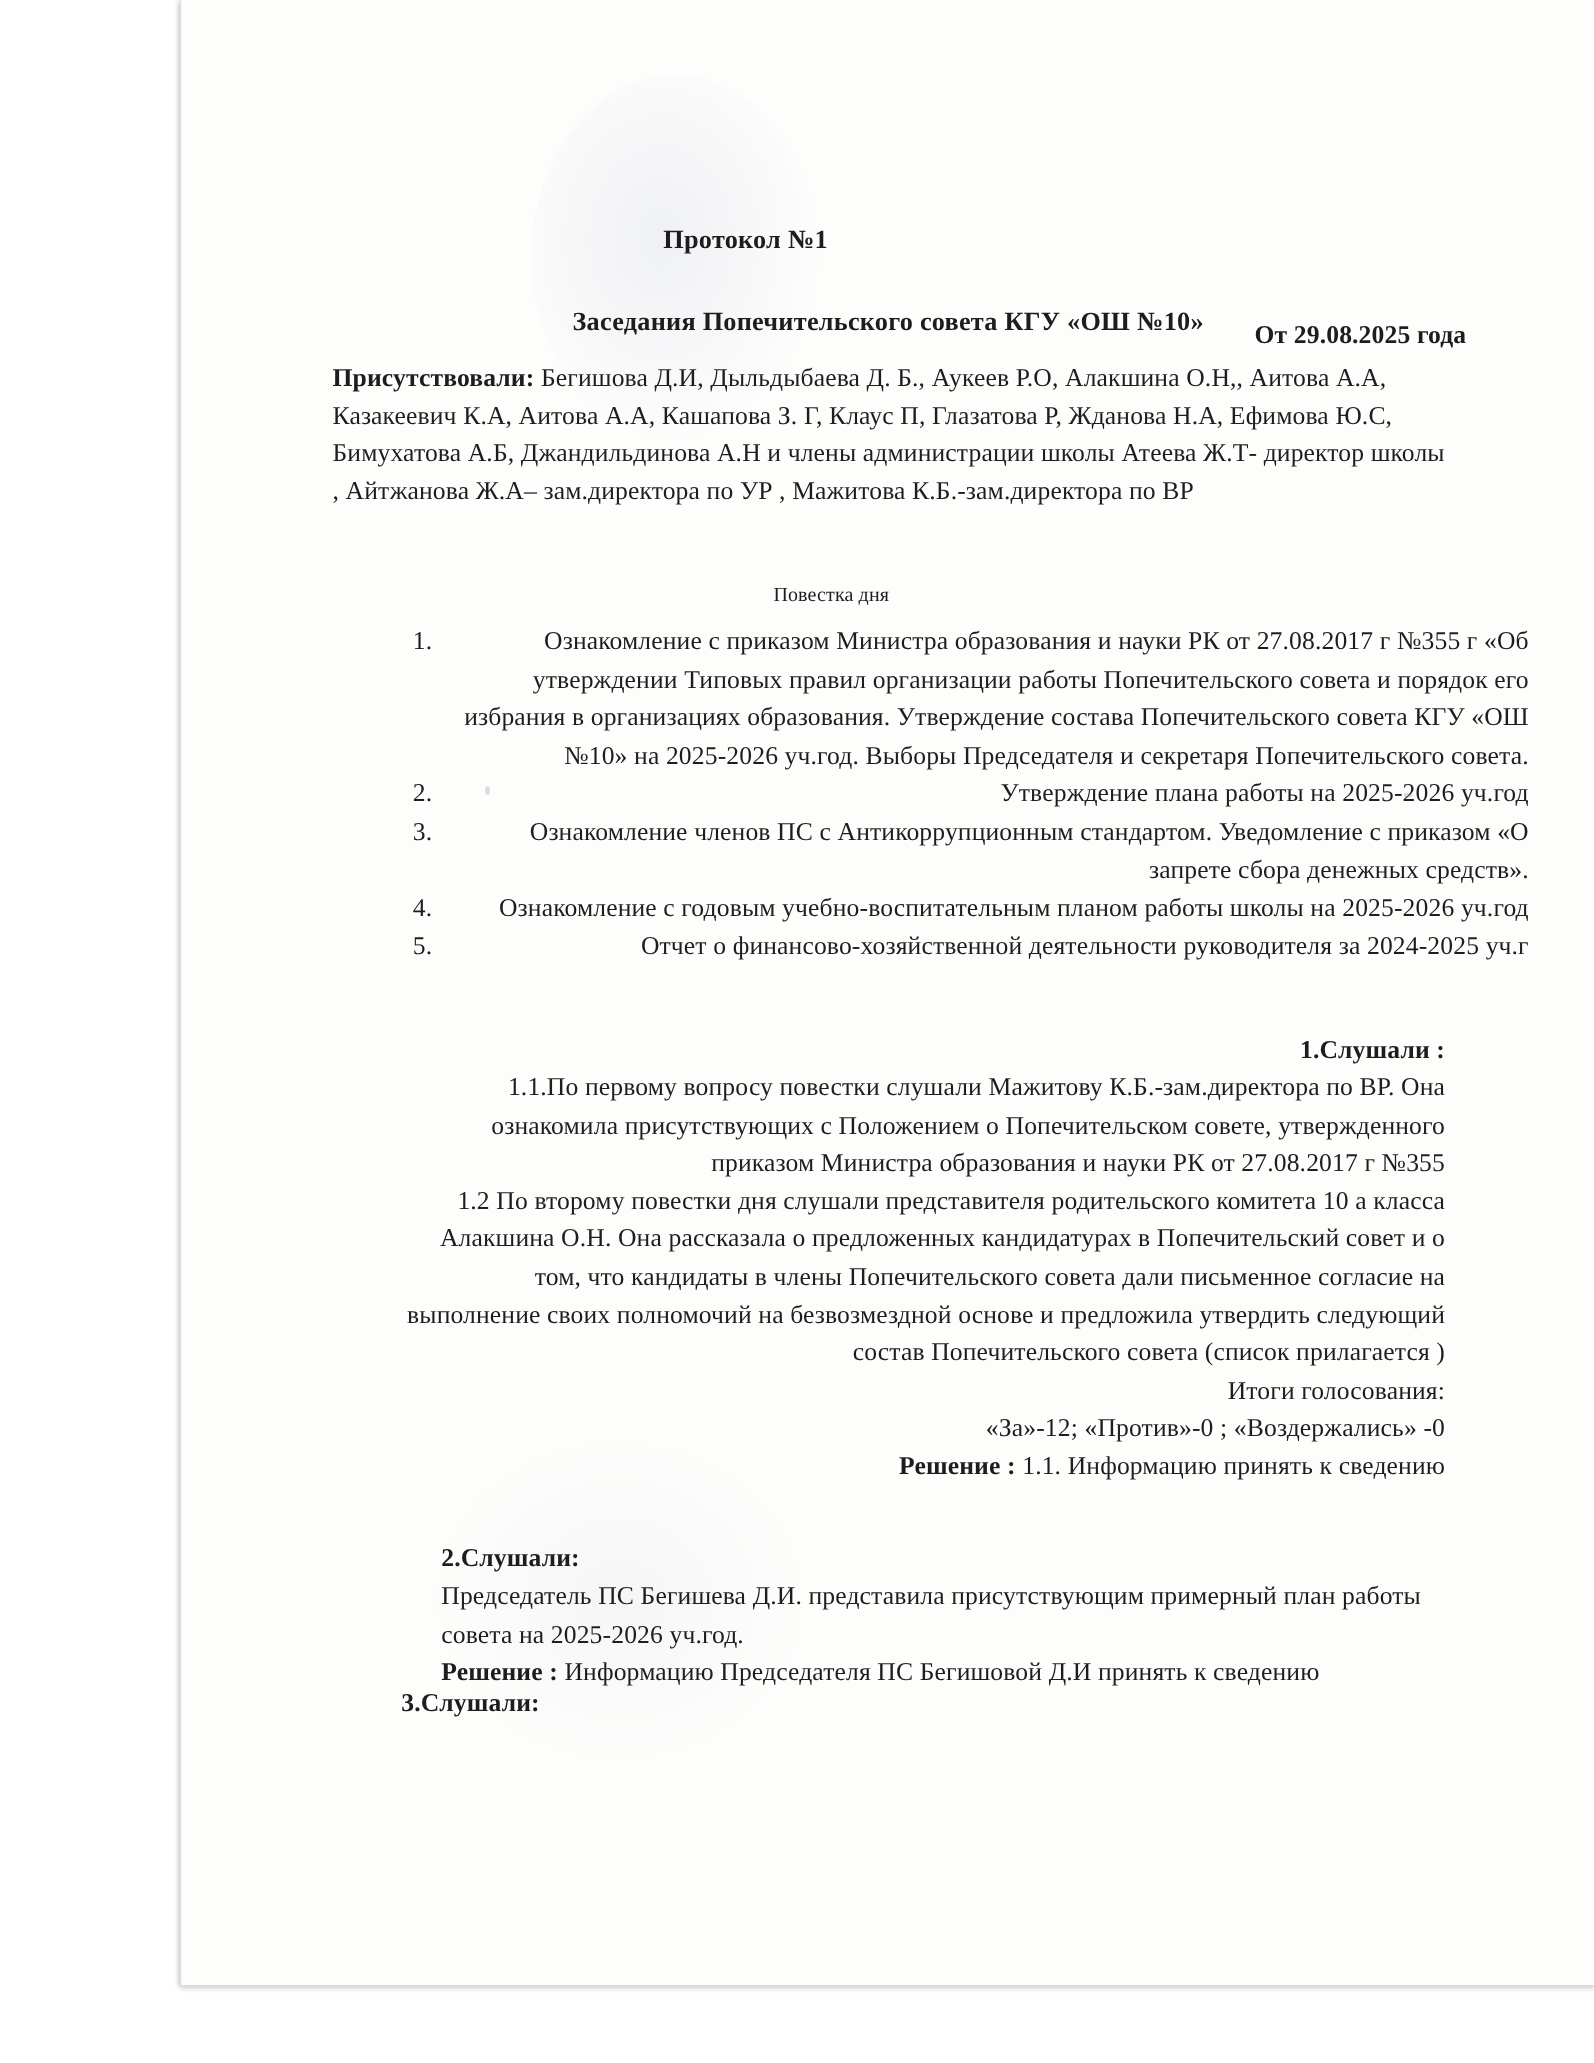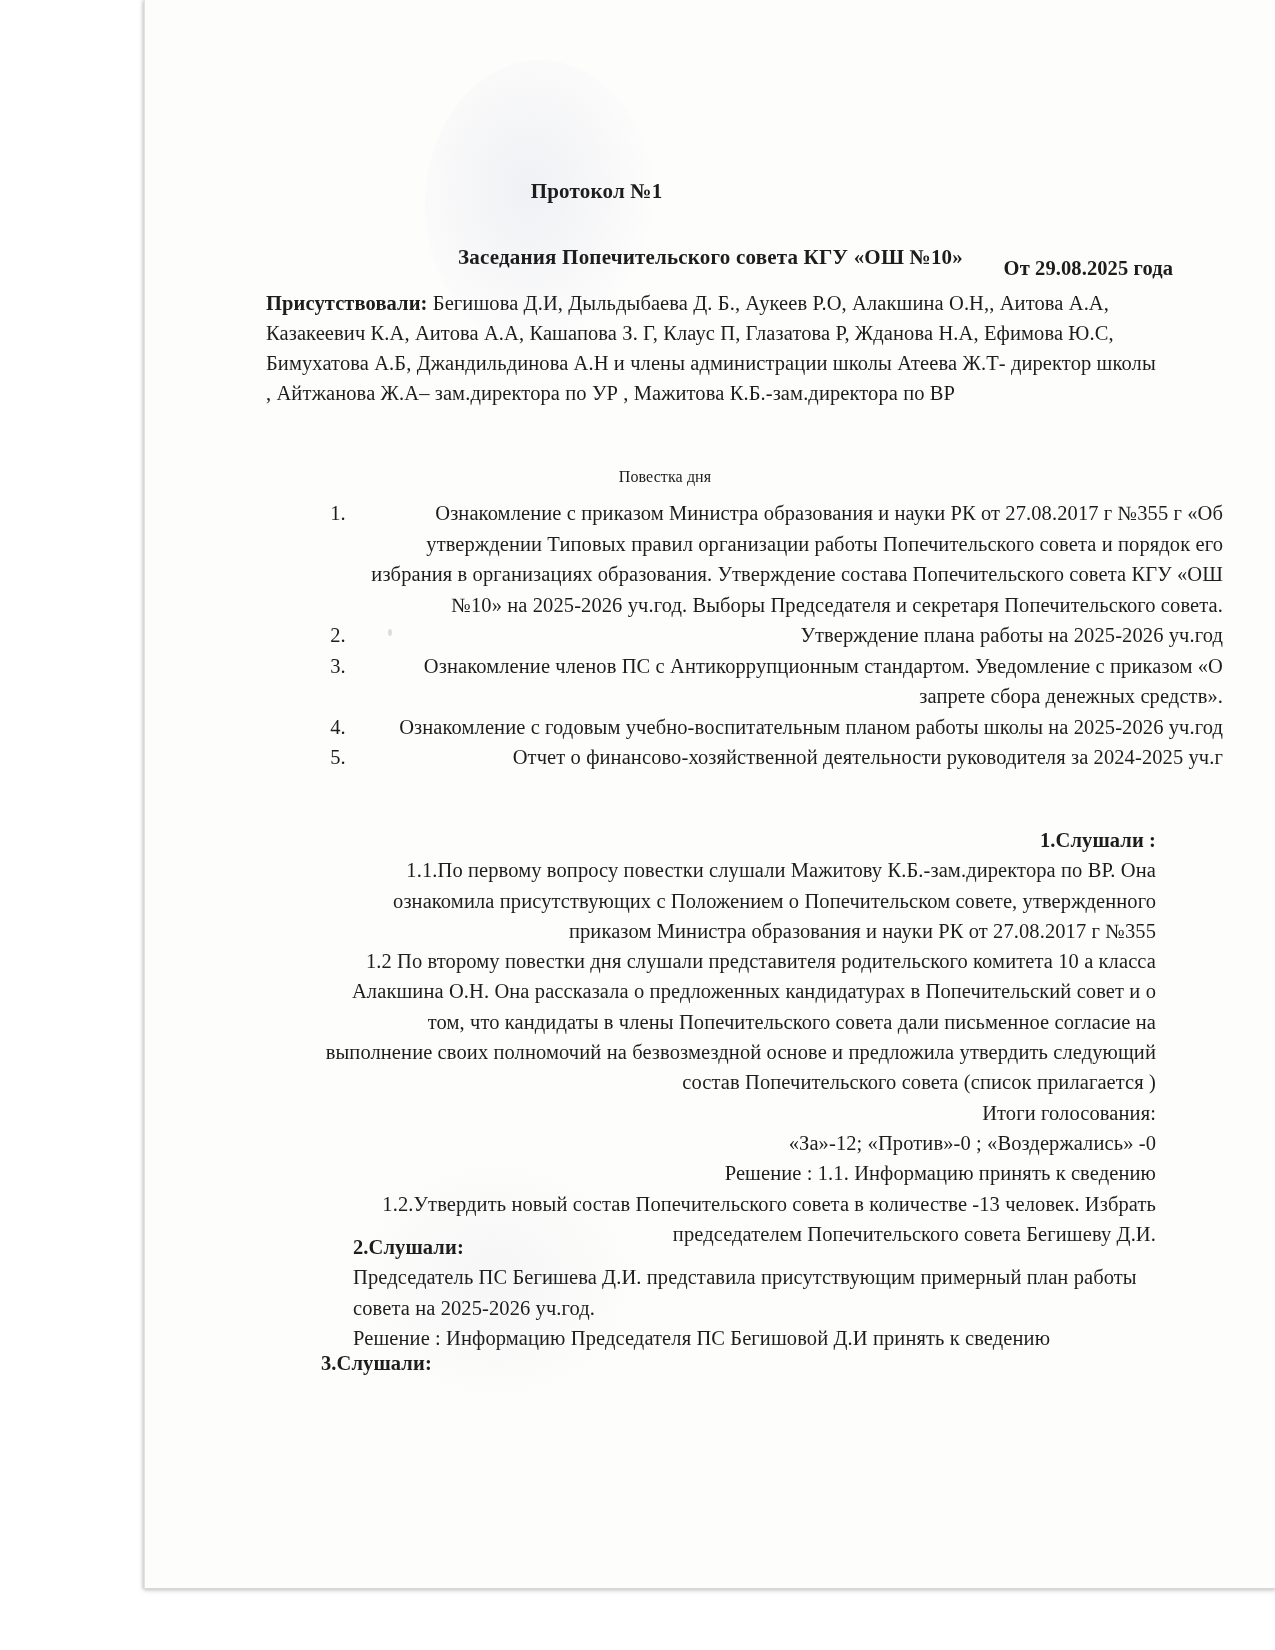--- a/index.html
+++ b/index.html
@@ -76,21 +76,21 @@
     padding: 0;
   }
   .blk {
     position: absolute;
     font-size: 20.5px;
     line-height: 30.5px;
     letter-spacing: 0.1px;
   }
   .center { text-align: center; }
   .right  { text-align: right; font-weight: bold; }
-  .b { font-weight: normal; }
+  .b { font-weight: bold; }
 
   #title-main {
     left: 0; top: 176px; width: 903px;
     font-size: 21px; font-weight: bold; letter-spacing: 0.2px;
   }
   #title-sub {
     left: 0; top: 214px; width: 1131px;
     font-size: 21px; font-weight: bold; letter-spacing: 0.2px; margin-top: 28px;
   }
   #doc-date {
@@ -171,21 +171,20 @@
 
     <div class="blk" id="listened1">
       <p class="head">1.Слушали :</p>
       <p class="para">1.1.По первому вопросу повестки слушали Мажитову К.Б.-зам.директора по ВР. Она ознакомила присутствующих с Положением о Попечительском совете, утвержденного приказом Министра образования и науки РК от 27.08.2017 г №355</p>
       <p class="para">1.2 По второму повестки дня слушали представителя родительского комитета 10 а класса Алакшина О.Н. Она рассказала о предложенных кандидатурах в Попечительский совет и о том, что кандидаты в члены Попечительского совета дали письменное согласие на выполнение своих полномочий на безвозмездной основе и предложила утвердить следующий состав Попечительского совета (список прилагается )</p>
       <p class="para">Итоги голосования:</p>
       <p class="para">«За»-12;  «Против»-0 ; «Воздержались» -0</p>
       <p class="para">
         <span class="b">Решение :</span><span> 1.1. Информацию принять к сведению</span>
       </p>
-      <p class="para">1.2.Утвердить новый состав Попечительского совета в количестве -13 человек. Избрать председателем  Попечительского совета Бегишеву Д.И.</p>
     </div>
 
     <div class="blk" id="listened2">
       <p class="head">2.Слушали:</p>
       <p class="para">Председатель ПС Бегишева Д.И. представила присутствующим примерный план работы совета на 2025-2026 уч.год.</p>
       <p class="para">
         <span class="b">Решение :</span><span> Информацию Председателя ПС Бегишовой Д.И принять к сведению</span>
       </p>
     </div>
 

